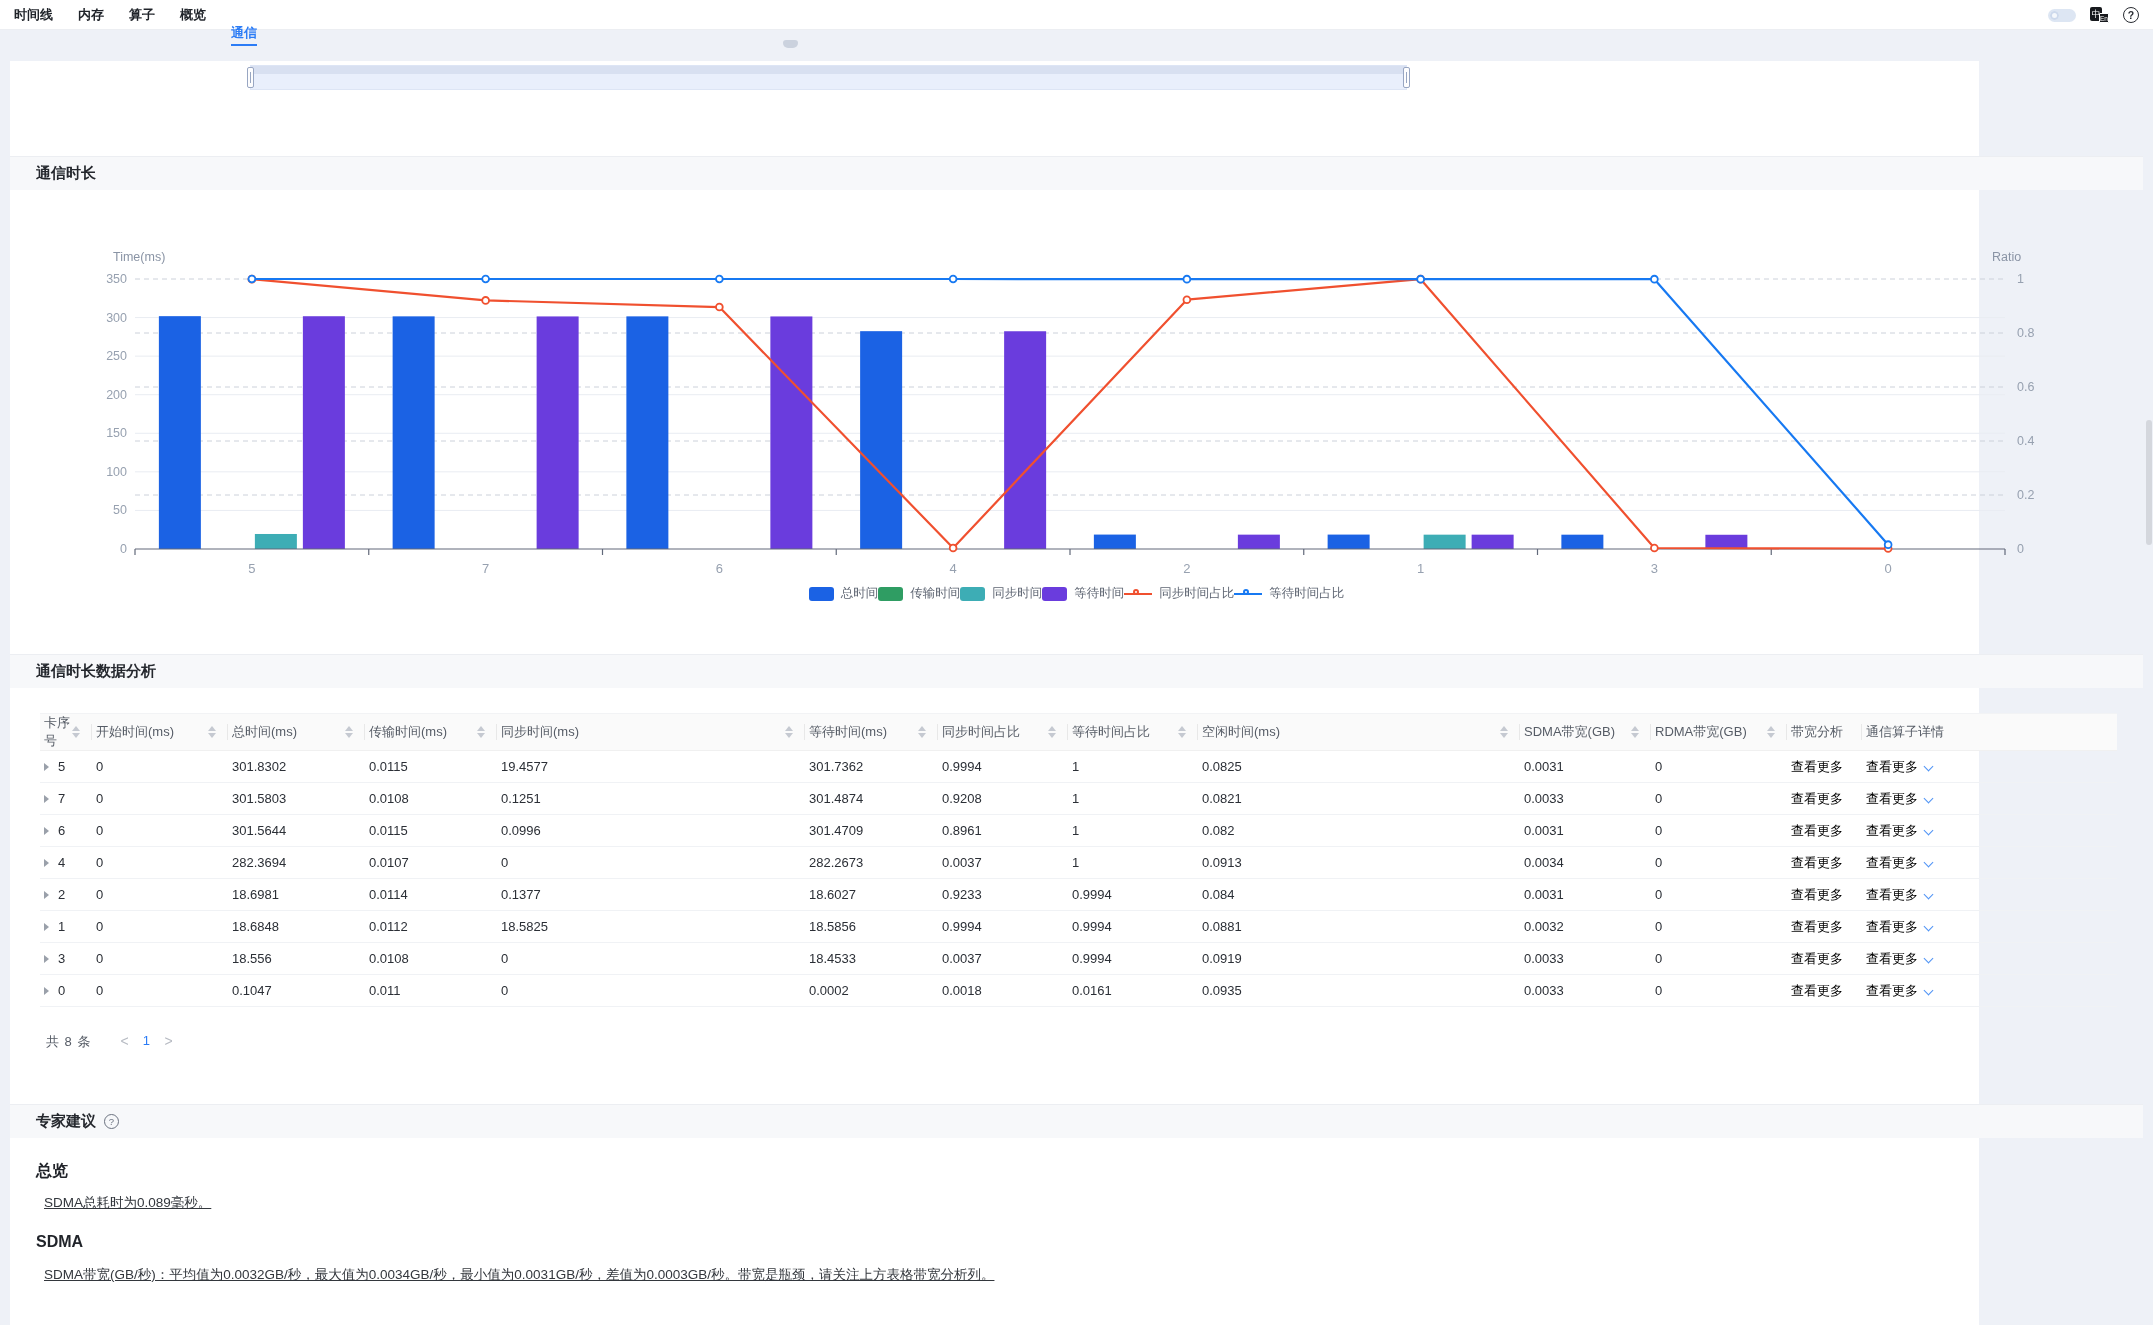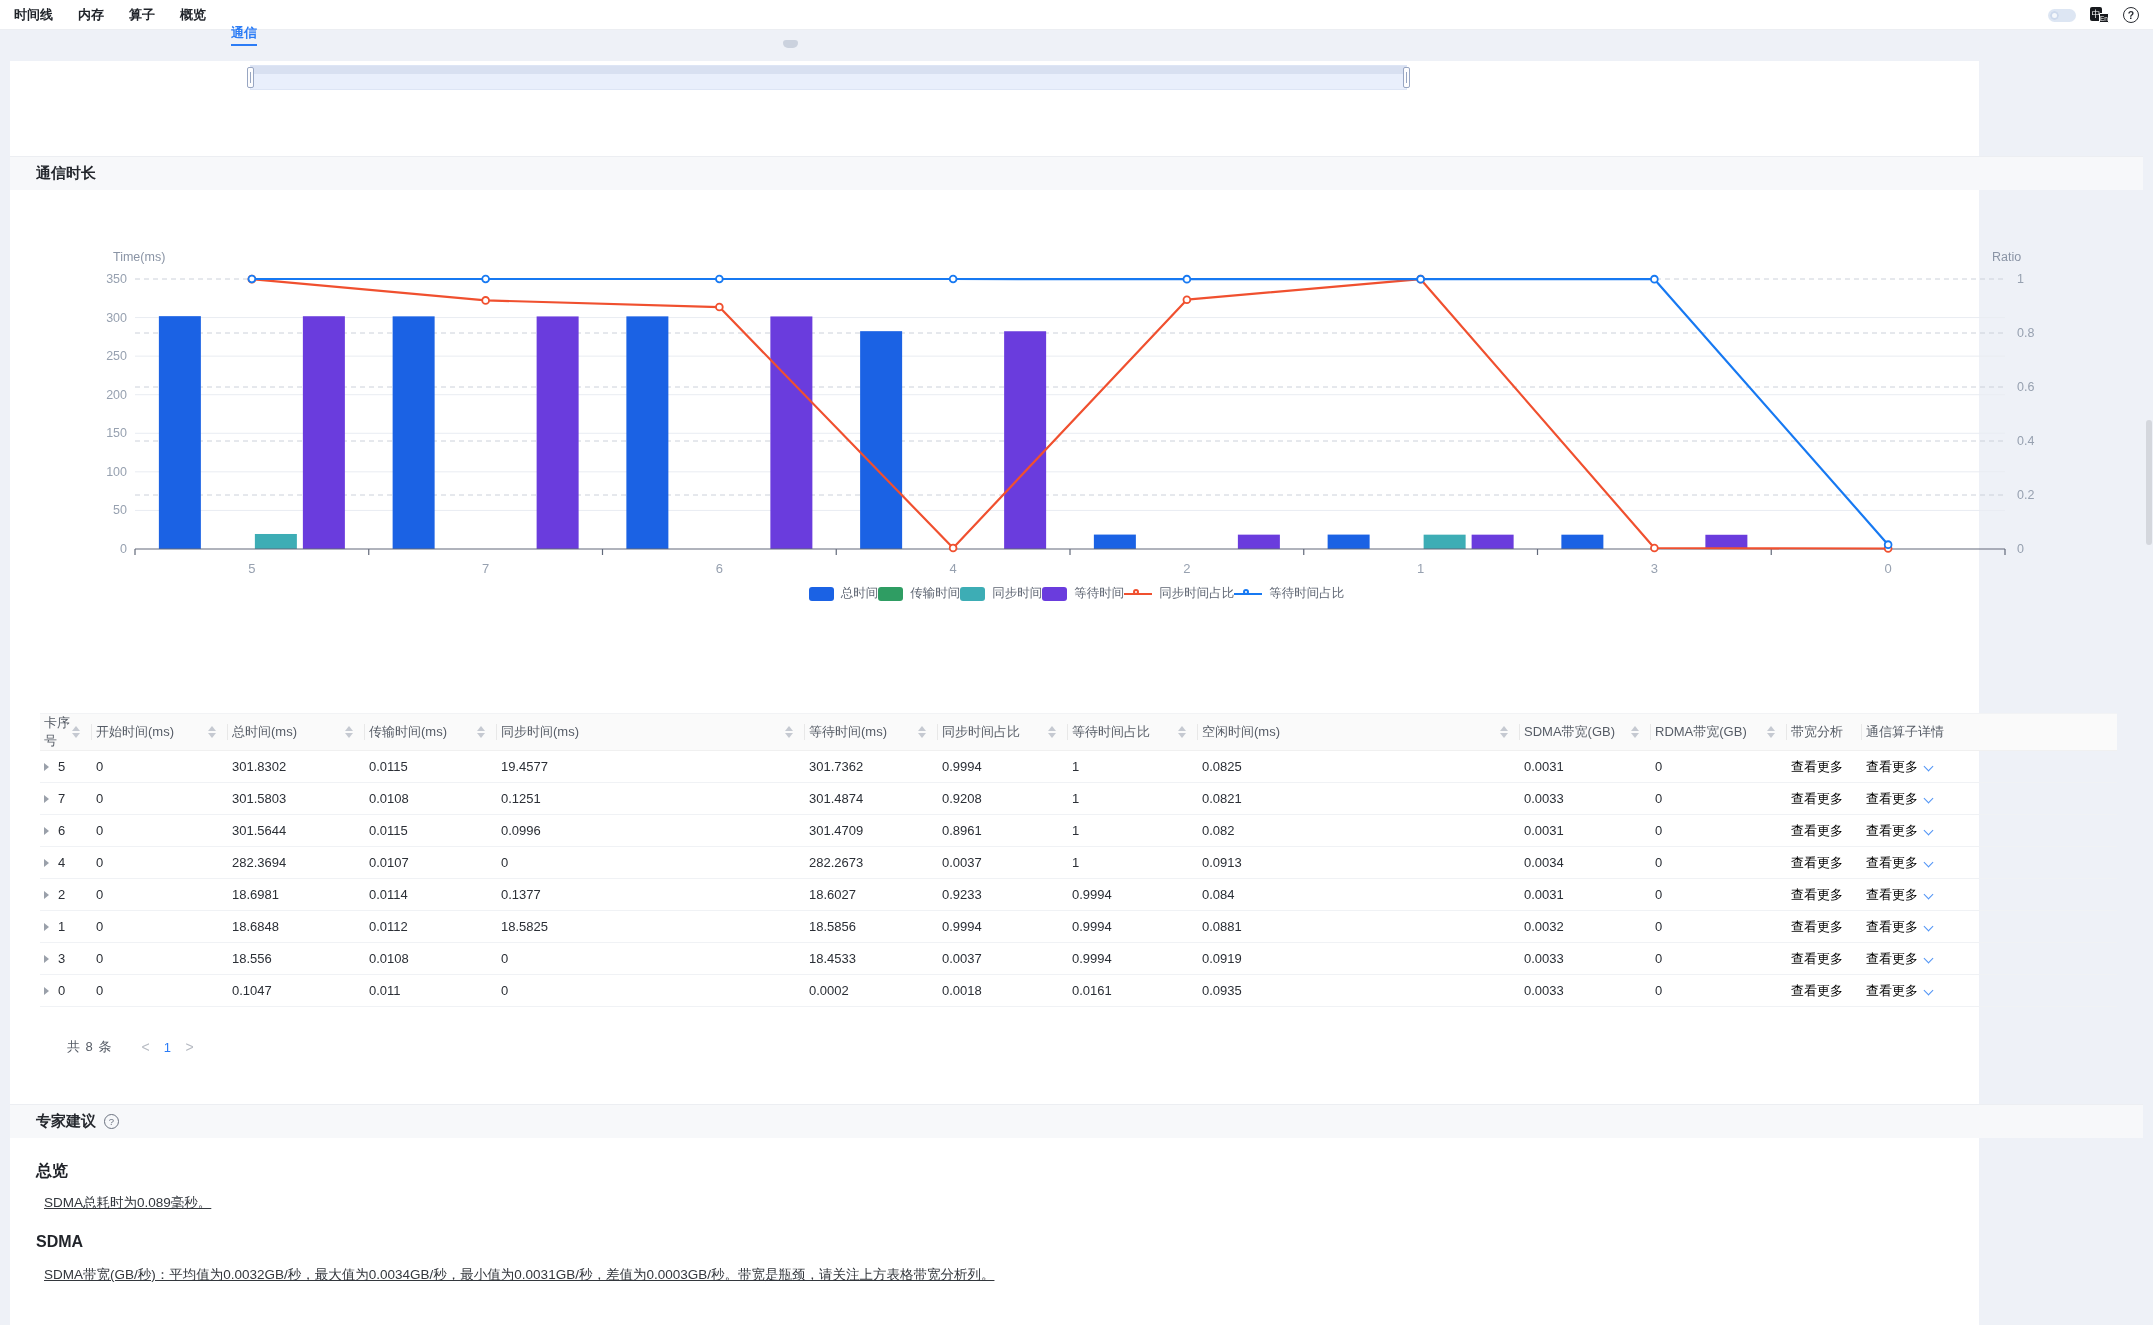--- a/index.html
+++ b/index.html
@@ -65,22 +65,22 @@
   .sort i{width:0;height:0;border-left:4px solid transparent;border-right:4px solid transparent;display:block;}
   .sort .up{border-bottom:5px solid #c5c9d1;}
   .sort .dn{border-top:5px solid #c5c9d1;}
   td{height:32px;padding:0 0 0 4px;border-bottom:1px solid #f0f2f5;white-space:nowrap;overflow:hidden;}
   .caret{display:inline-block;width:0;height:0;border-top:4px solid transparent;
     border-bottom:4px solid transparent;border-left:5px solid #9aa0aa;margin-right:9px;cursor:pointer;}
   a.more{color:#000000;text-decoration:none;cursor:pointer;}
   .chev{display:inline-block;width:7px;height:7px;border-left:1.5px solid #4f93f5;
     border-bottom:1.5px solid #4f93f5;transform:rotate(-45deg);margin-left:7px;margin-bottom:1px;}
   
-  .pager{position:absolute;left:36px;top:972px;height:28px;display:flex;align-items:center;
-    font-size:13px;color:#565c66;margin-left:21px;}
+  .pager{position:absolute;left:36px;top:972px;height:28px;display:flex;align-items:flex-start;
+    font-size:13px;color:#565c66;}
   .pg-total{margin-right:22px;letter-spacing:1px;}
   .pg-btn{color:#b6bac2;font-size:14px;width:22px;text-align:center;cursor:pointer;}
   .pg-cur{color:#2b7cf6;width:22px;text-align:center;cursor:pointer;}
   
   .adv-h{position:absolute;left:26px;font-size:16px;font-weight:700;color:#21242a;}
   .adv-p{position:absolute;left:34px;font-size:13.5px;color:#33373d;text-decoration:underline;}
   
   .scrollbar{position:absolute;right:1px;top:420px;width:6px;height:125px;background:#d4d7dd;border-radius:3px;}
 </style>
 </head>
@@ -228,20 +228,23 @@
         <span>同步时间占比</span>
       </div>
       <div class="lg-item">
         <span class="lg-line" style="background: rgb(23, 121, 242);">
           <span class="lg-ring" style="border-color: rgb(23, 121, 242);"></span>
         </span>
         <span>等待时间占比</span>
       </div>
     </div>
 
+  <div class="section-head" style="top:593px">
+    <span>通信时长数据分析</span>
+  </div>
 
   <div class="tbl-wrap">
     <table id="dtable">
       <colgroup id="dcols">
           <col style="width: 52px;">
           <col style="width: 136px;">
           <col style="width: 137px;">
           <col style="width: 132px;">
           <col style="width: 308px;">
           <col style="width: 133px;">

